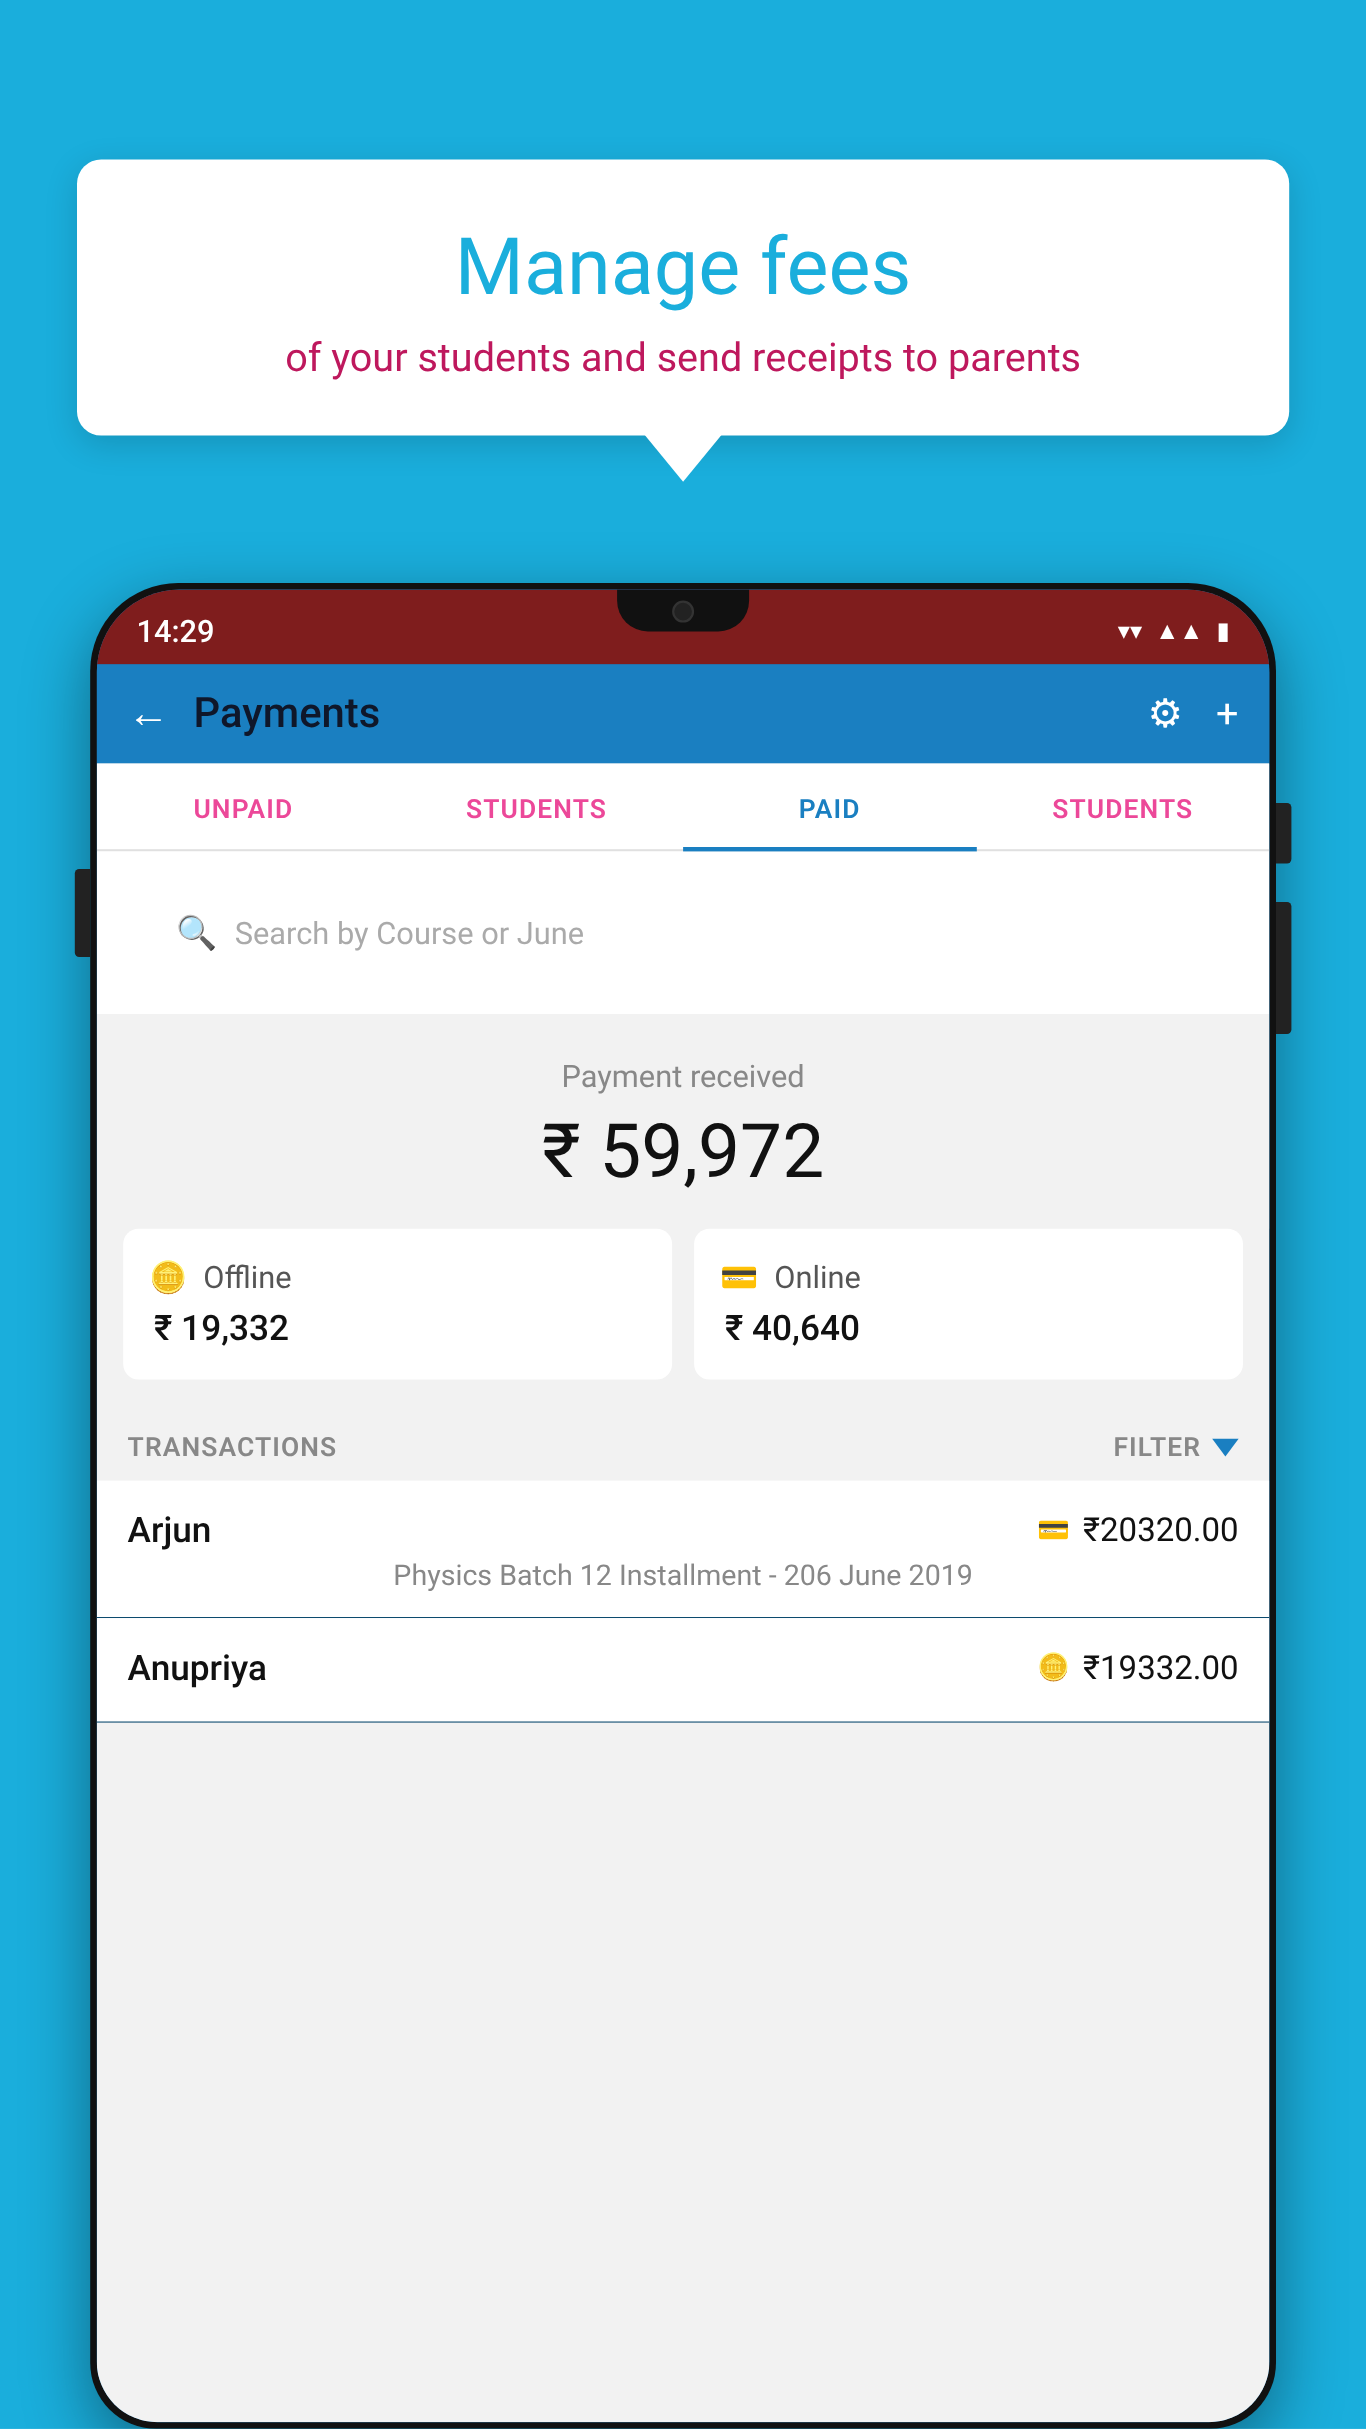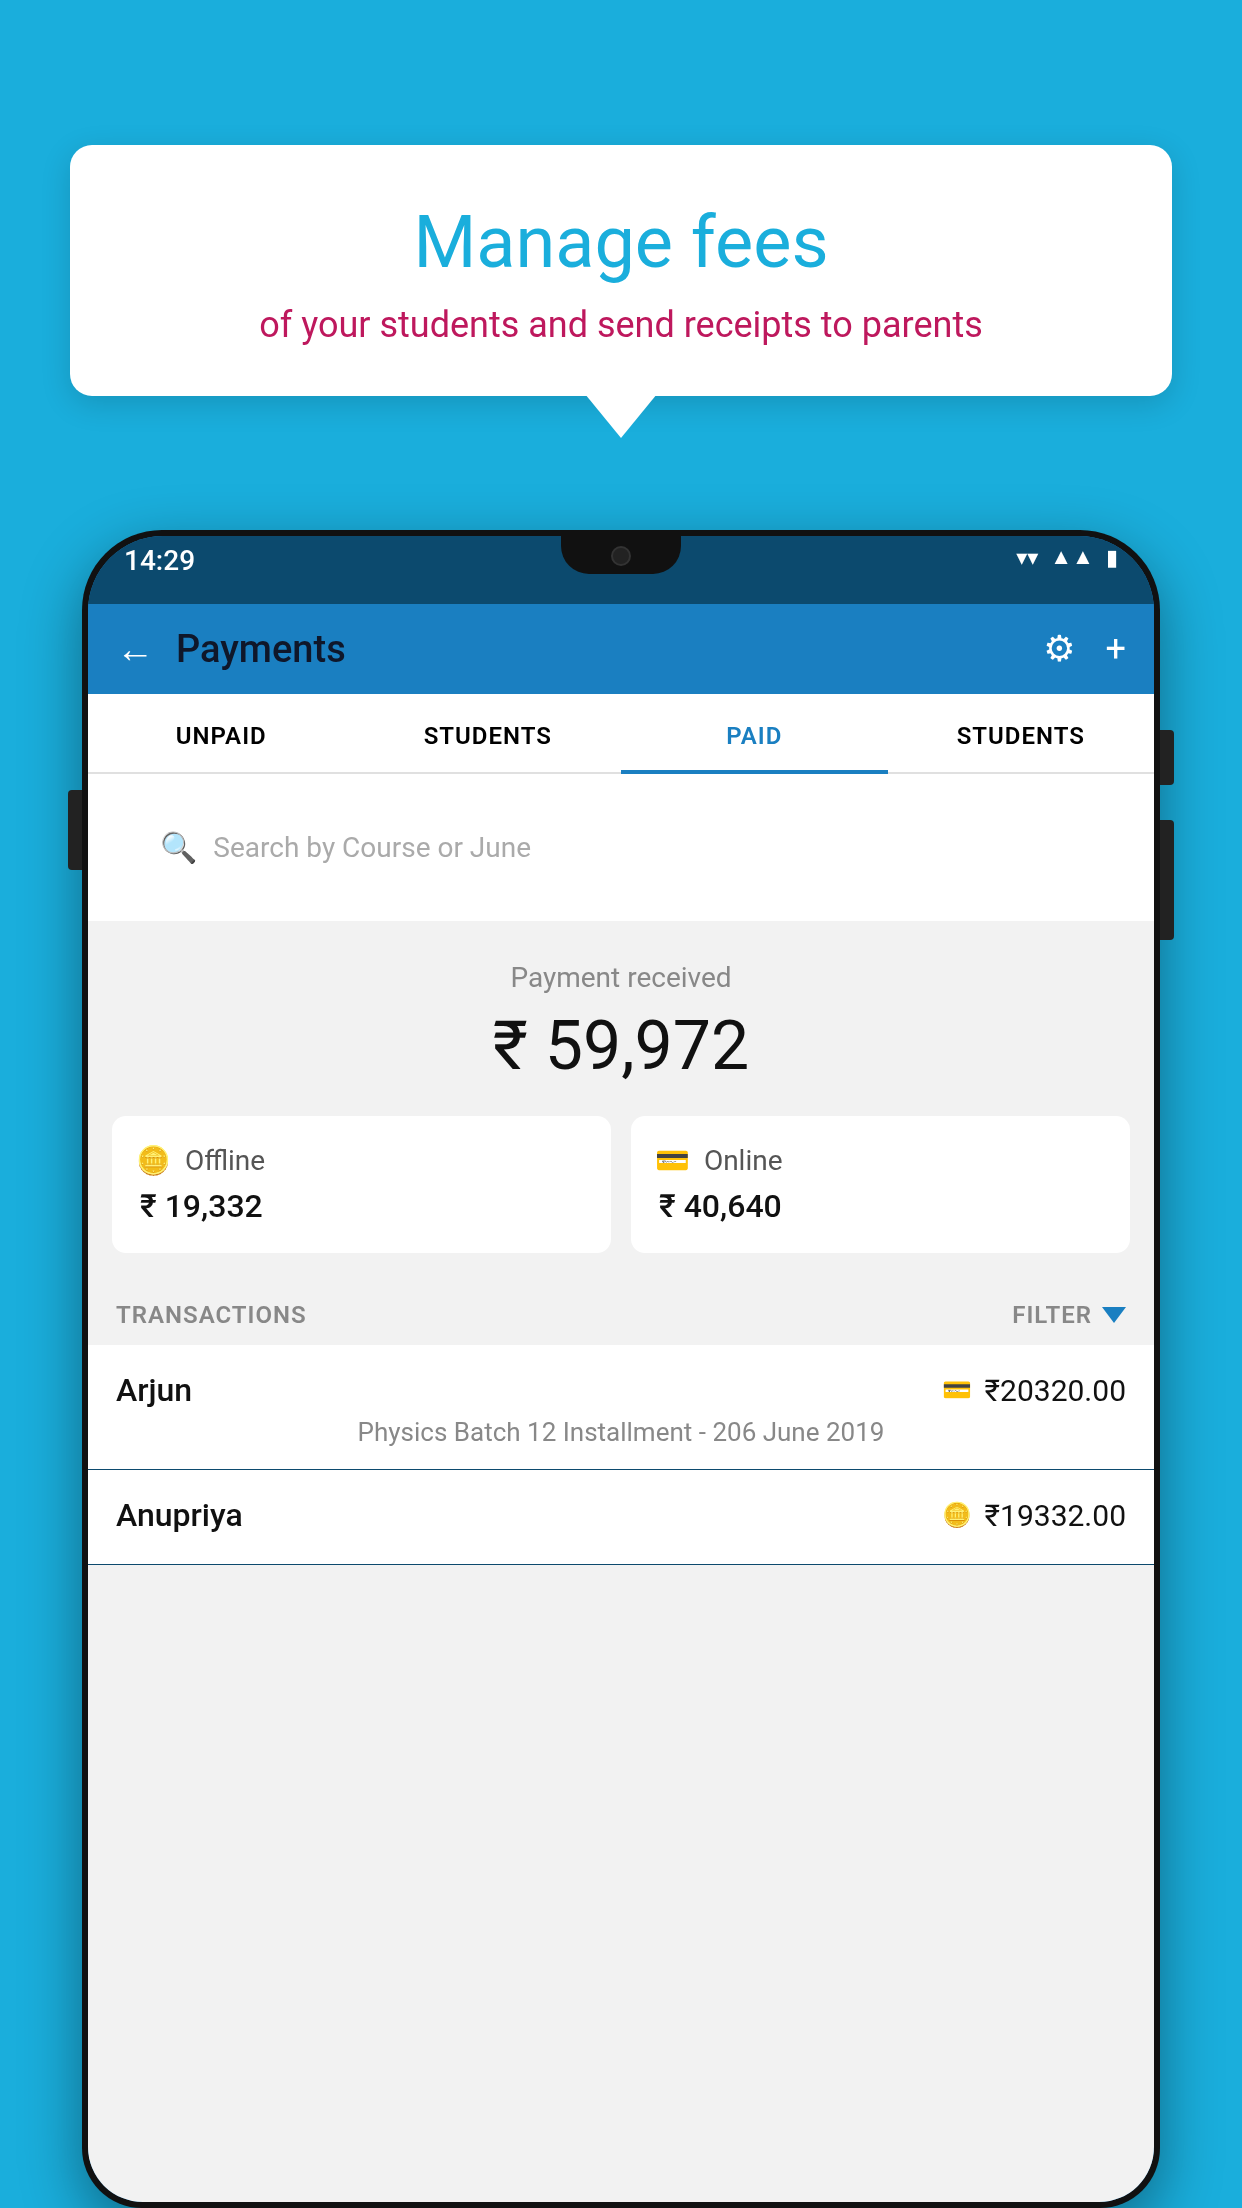--- a/index.html
+++ b/index.html
@@ -103,23 +103,23 @@
       width: 20px;
       height: 20px;
       background: #222;
       border-radius: 50%;
       border: 2px solid #333;
     }
 
     
     .status-bar {
       height: 68px;
-      background: #0c4a6e;
-      display: flex;
-      align-items: flex-start;
+      background: #7f1d1d;
+      display: flex;
+      align-items: center;
       justify-content: space-between;
       padding: 0 36px;
       padding-top: 8px;
     }
 
     .status-time {
       color: white;
       font-size: 28px;
       font-weight: 500;
     }
@@ -175,21 +175,21 @@
       display: flex;
       border-bottom: 2px solid #e0e0e0;
     }
 
     .tab {
       flex: 1;
       text-align: center;
       padding: 28px 8px 22px;
       font-size: 24px;
       font-weight: 600;
-      color: #000000;
+      color: #ec4899;
       letter-spacing: 1px;
       position: relative;
       cursor: pointer;
     }
 
     .tab.active {
       color: #1A7FC1;
     }
 
     .tab.active::after {

